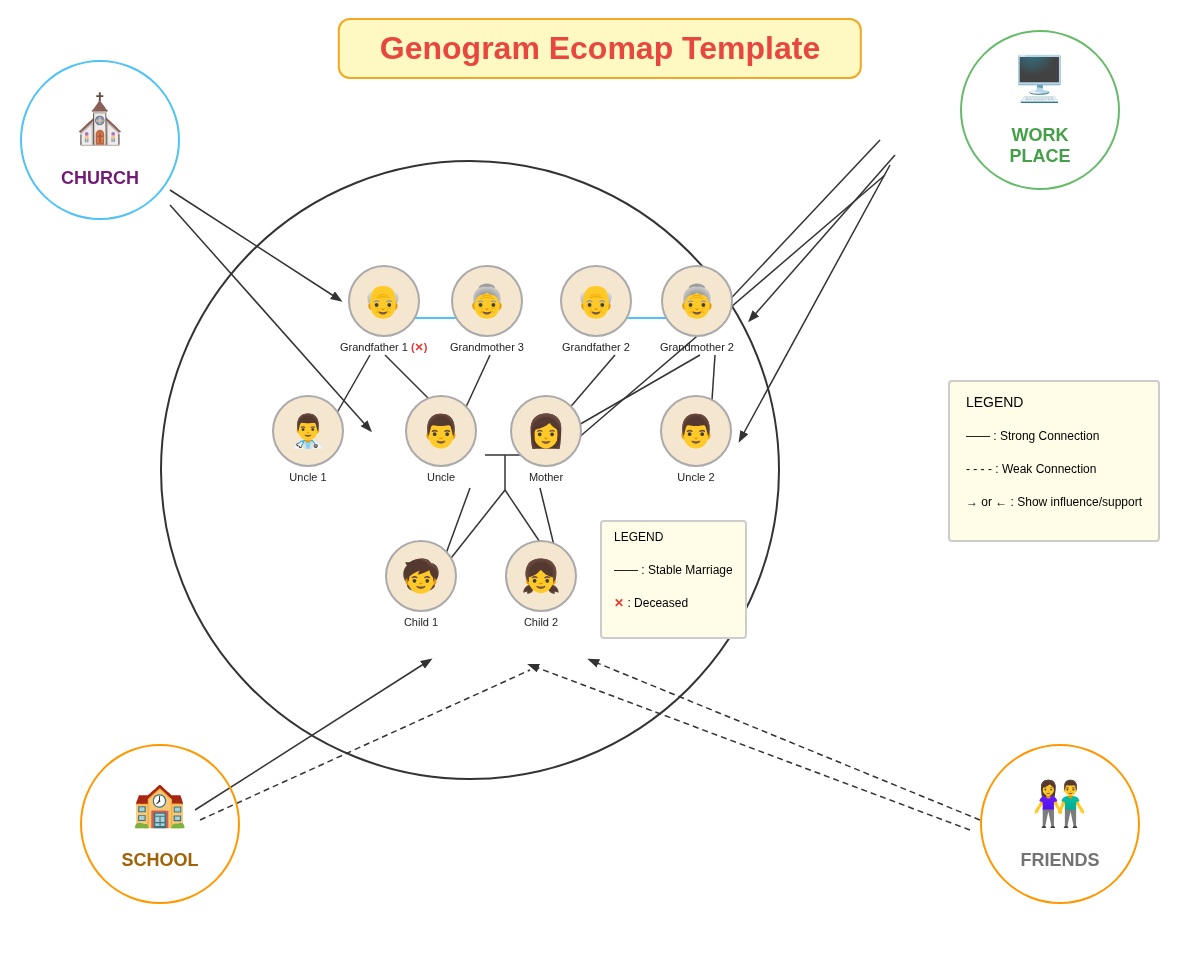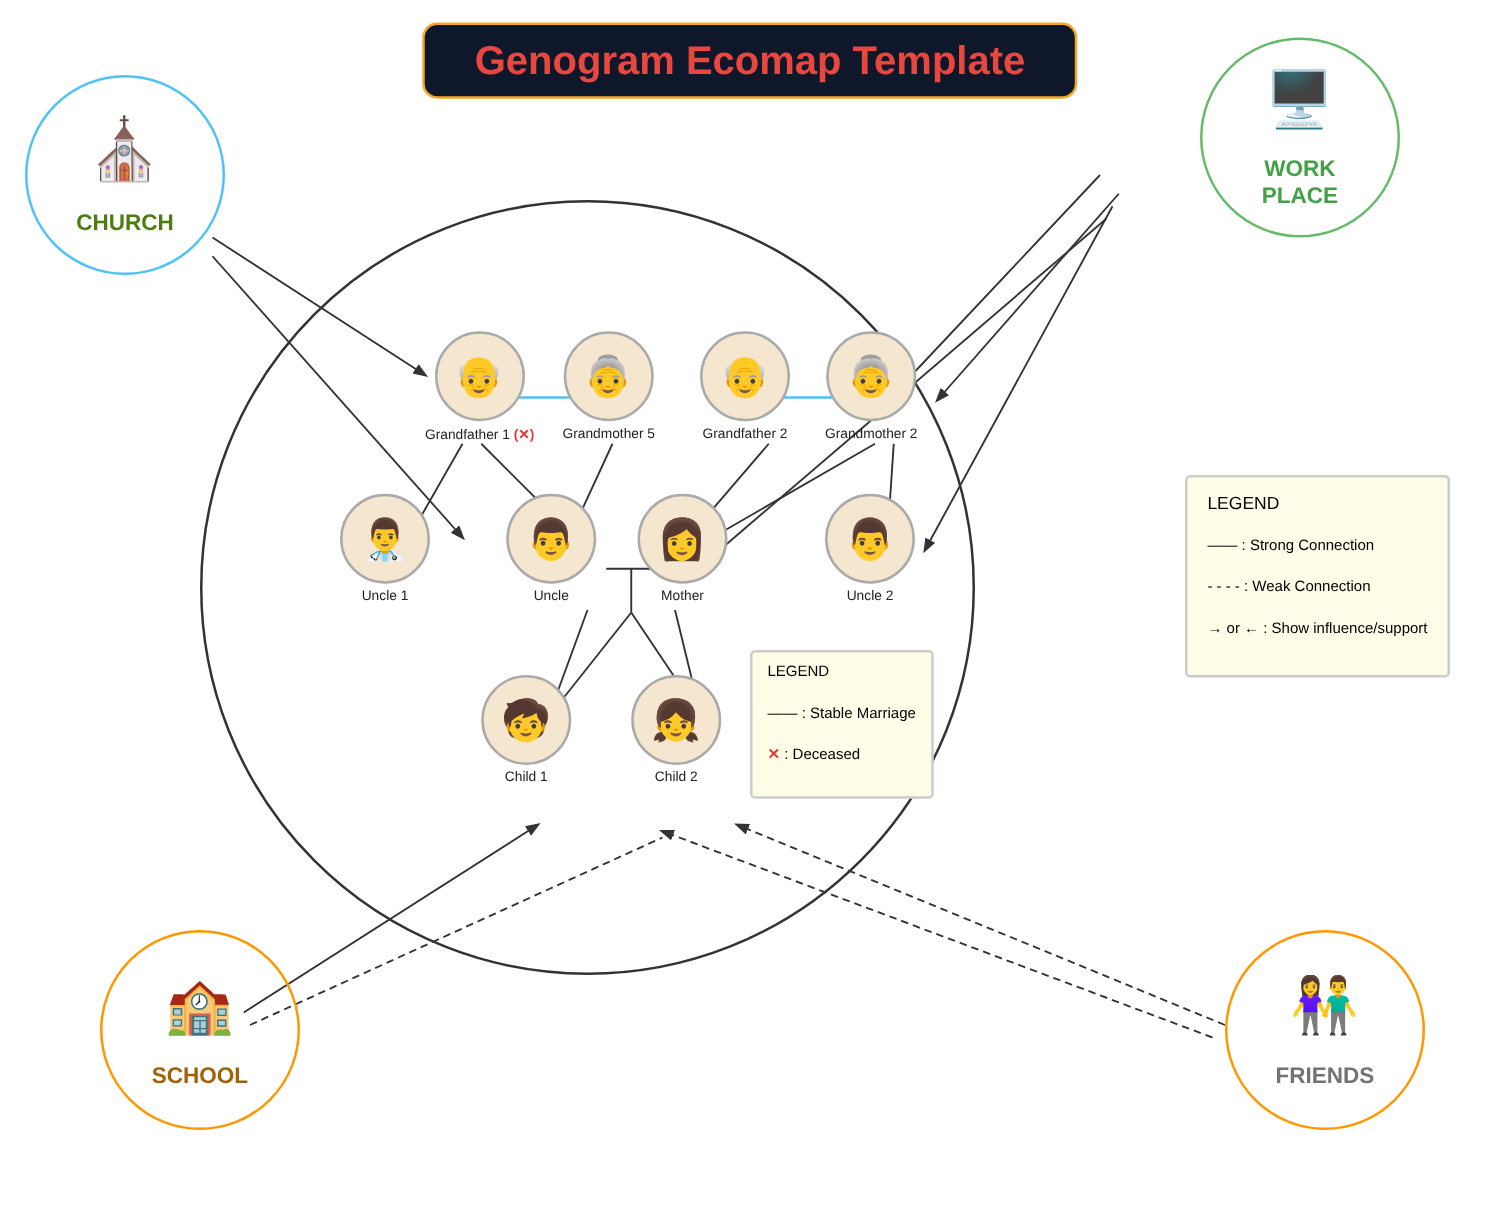--- a/index.html
+++ b/index.html
@@ -13,21 +13,21 @@
     }
 
     .title-box {
       position: absolute;
       top: 18px;
       left: 50%;
       transform: translateX(-50%);
       border: 2px solid #f5a623;
       border-radius: 12px;
       padding: 10px 40px;
-      background: #0f172a;
+      background: #fef9c3;
     }
     .title-text {
       font-size: 32px;
       font-weight: bold;
       color: #e8473f;
     }
 
     
     .main-circle {
       position: absolute;
@@ -76,21 +76,21 @@
       border: 2px solid #ff9800;
       bottom: 60px;
       right: 60px;
     }
 
     .ext-label {
       font-size: 18px;
       font-weight: bold;
       margin-top: 20px;
     }
-    .church-label { color: #4d7c0f; }
+    .church-label { color: #701a75; }
     .workplace-label { color: #43a047; }
     .school-label { color: #a16207; }
     .friends-label { color: #737373; }
 
     
     .person {
       position: absolute;
       display: flex;
       flex-direction: column;
       align-items: center;
@@ -252,21 +252,21 @@
   </div>
   <div class="person-label">
     Grandfather 1 <span class="deceased-x">(✕)</span>
   </div>
 </div>
 
 <div class="person" style="left:450px; top:265px;">
   <div class="person-circle">
     <span class="avatar">👵</span>
   </div>
-  <div class="person-label">Grandmother 5</div>
+  <div class="person-label">Grandmother 3</div>
 </div>
 
 <div class="person" style="left:560px; top:265px;">
   <div class="person-circle">
     <span class="avatar">👴</span>
   </div>
   <div class="person-label">Grandfather 2</div>
 </div>
 
 <div class="person" style="left:660px; top:265px;">

